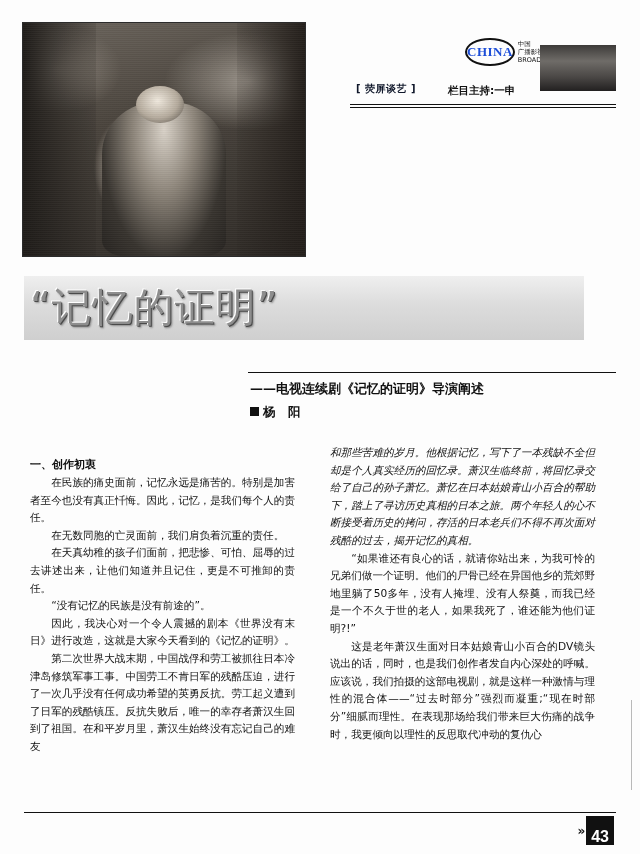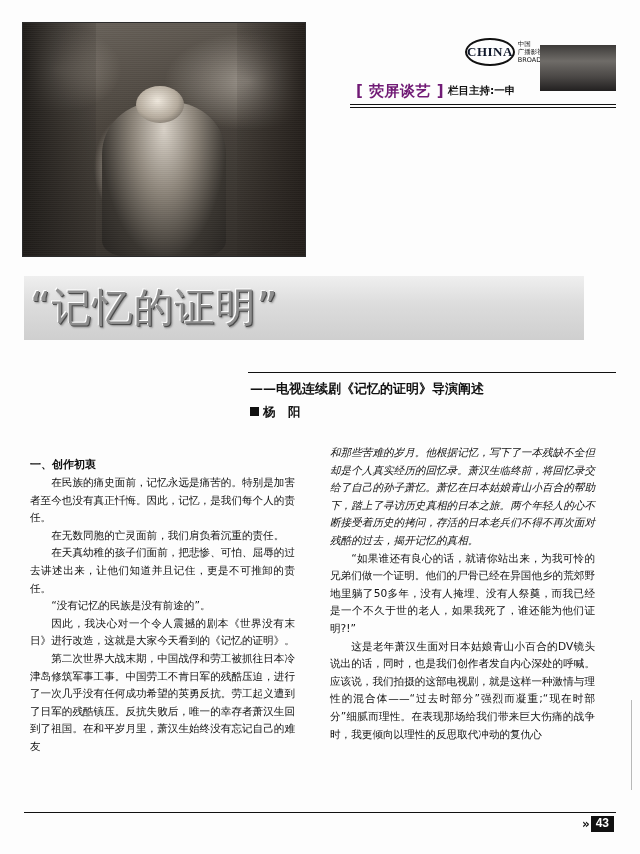--- a/index.html
+++ b/index.html
@@ -90,21 +90,21 @@
     width: 47px; height: 24px;
     border: 2px solid #111;
     border-radius: 50%;
     display: flex;
     align-items: center;
     justify-content: center;
     font-family: "Liberation Serif", serif;
     font-weight: bold;
     font-size: 13px;
     letter-spacing: 0.5px;
-    color: #0f172a;
+    color: #1d4ed8;
   }
   .logo-cn {
     margin-left: 3px;
     font-size: 6.5px;
     line-height: 8px;
     color: #111;
     writing-mode: horizontal-tb;
   }
   .logo-cn div { white-space: nowrap; }
 
@@ -130,24 +130,24 @@
     left: 350px;
     top: 107px;
     width: 266px;
     height: 1px;
     background: #111;
   }
   .col-tag {
     position: absolute;
     left: 356px;
     top: 82px;
-    font-size: 15px;
-    font-weight: bold;
-    font-family: "DejaVu Sans", sans-serif;
-    color: #701a75;
+    font-size: 10px;
+    font-weight: bold;
+    font-family: "DejaVu Sans", sans-serif;
+    color: #0f172a;
     letter-spacing: 0.5px;
   }
   .host {
     position: absolute;
     left: 448px;
     top: 84px;
     font-size: 10.5px;
     color: #111;
     font-weight: bold;
   }
@@ -265,23 +265,23 @@
   .chev {
     font-size: 12px;
     color: #111;
     font-weight: bold;
     letter-spacing: -2px;
   }
   .page-num {
     background: #111;
     color: #fff;
     font-family: "Liberation Sans", sans-serif;
-    font-size: 12px;
-    font-weight: bold;
-    padding: 1px 5px 2px 5px;
+    font-size: 16px;
+    font-weight: bold;
+    padding: 14px 5px 2px 5px;
     line-height: 13px;
   }
   .edge-mark {
     position: absolute;
     right: 8px;
     top: 700px;
     width: 1px;
     height: 90px;
     background: #b9b9b9;
   }

